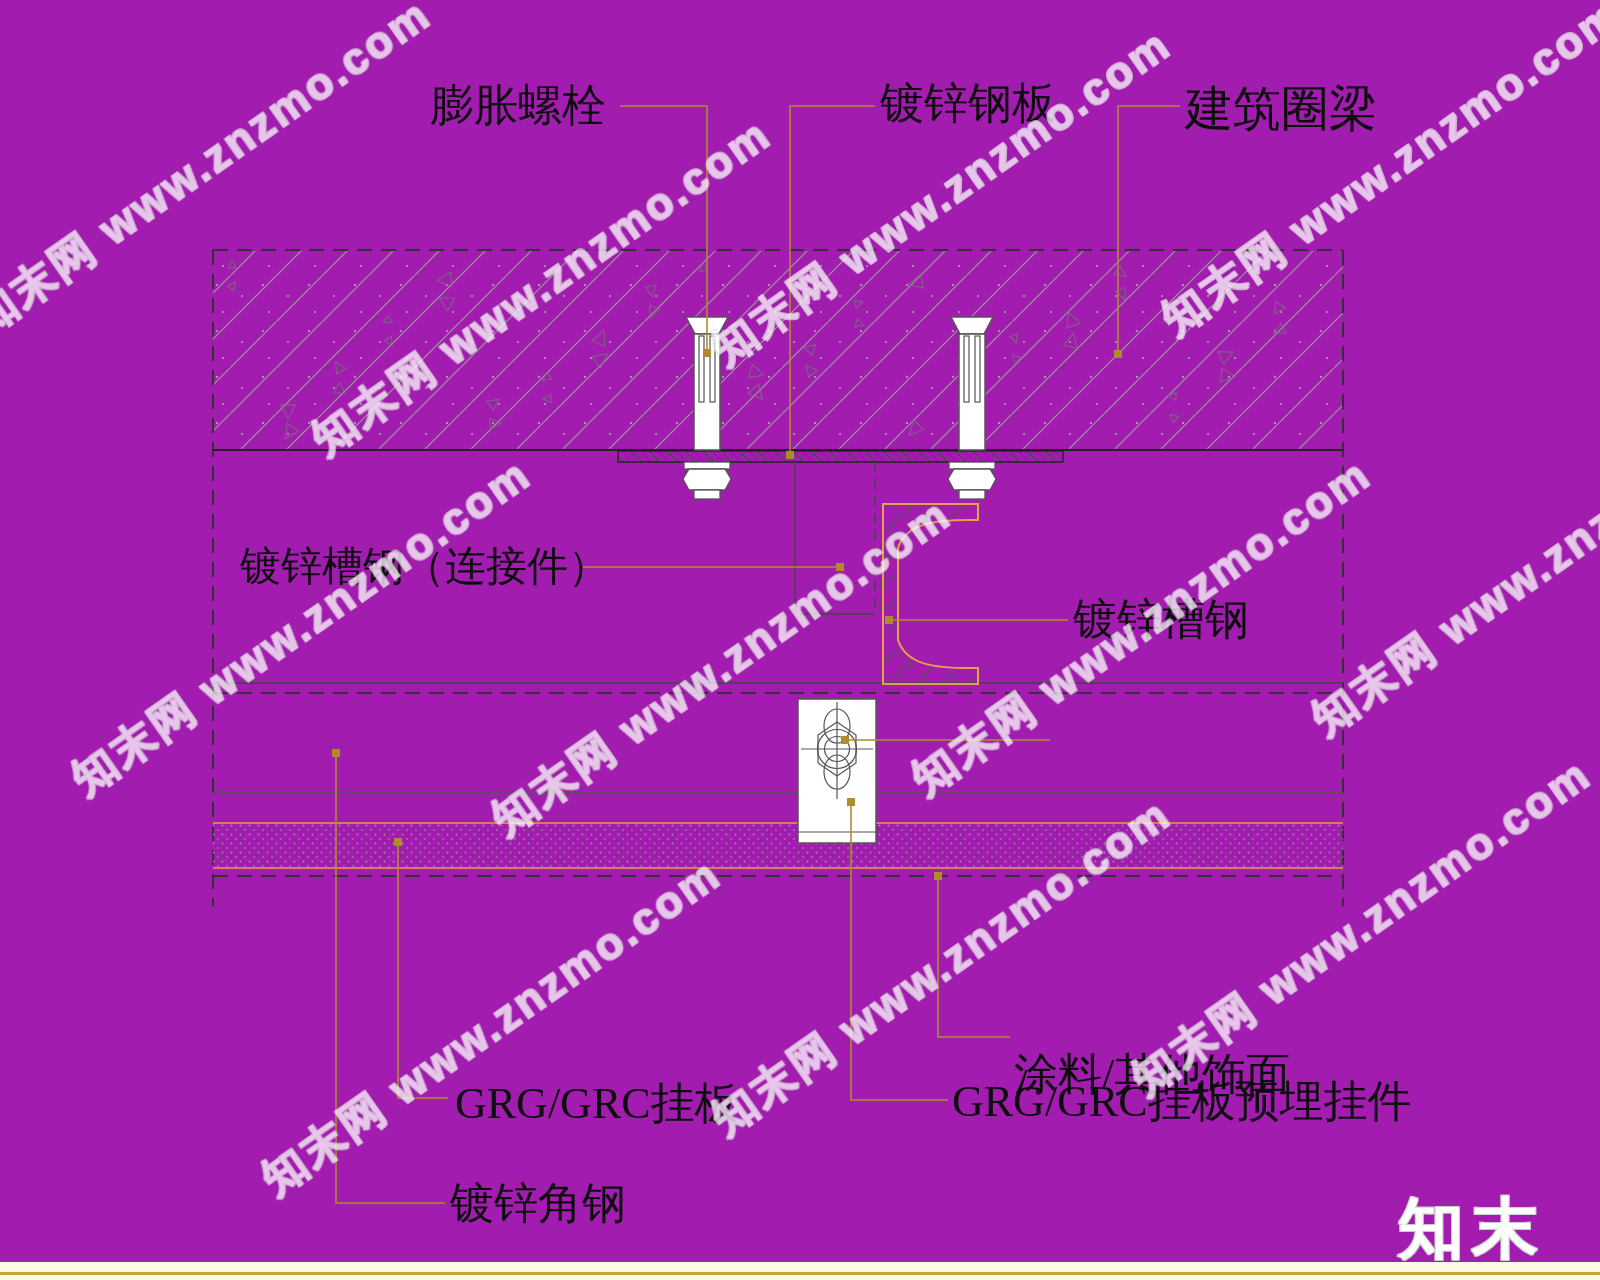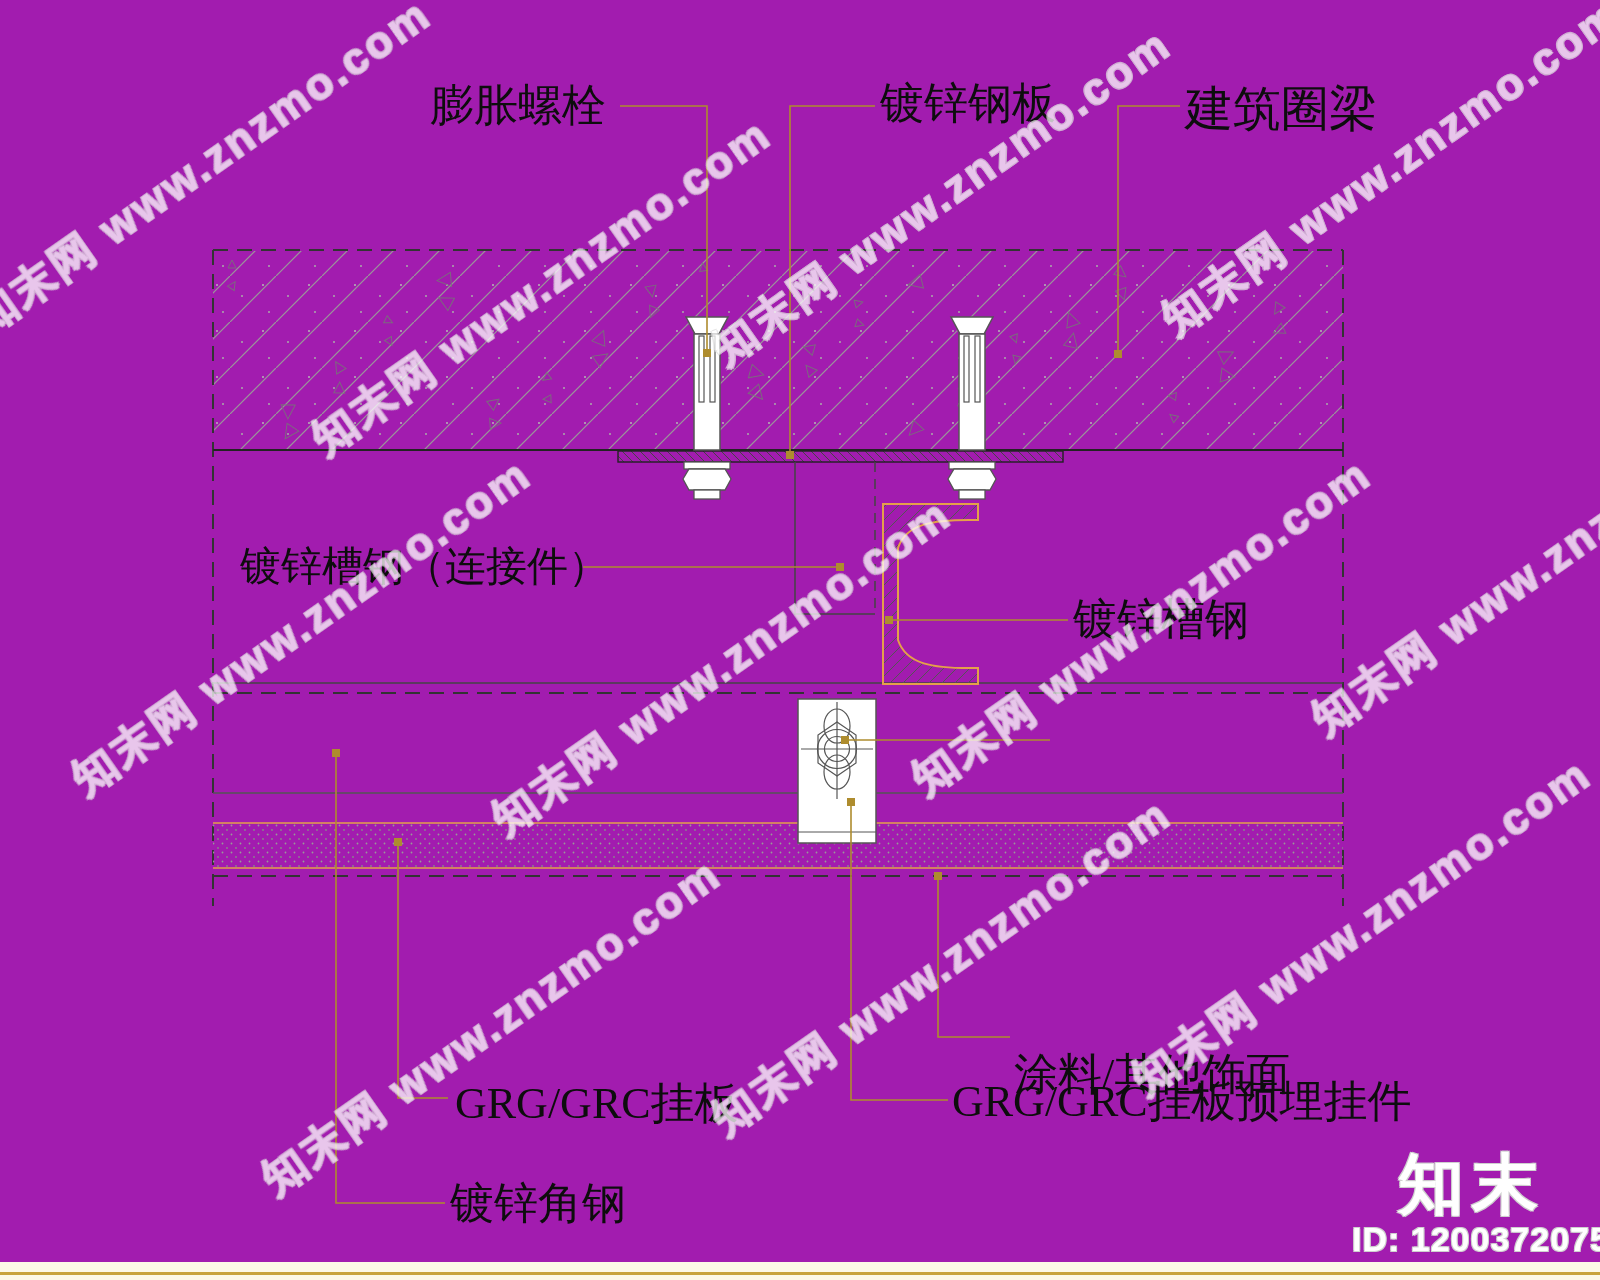--- a/index.html
+++ b/index.html
@@ -8,21 +8,21 @@
   #cad{position:absolute;left:0;top:0;width:1600px;height:1280px;}
   .lbl{position:absolute;color:#0d0d0d;white-space:nowrap;line-height:1;
        font-family:"Liberation Serif","DejaVu Serif",serif;}
   .wm{position:absolute;white-space:nowrap;font-size:44px;font-weight:bold;letter-spacing:3px;
       color:#ffffff;pointer-events:none;
       text-shadow:-1px -1px 0 #dedede,1px -1px 0 #dedede,-1px 1px 0 #dedede,1px 1px 0 #dedede;
       transform:rotate(-35deg);transform-origin:0 0;opacity:.75;
       font-family:"Liberation Sans","DejaVu Sans",sans-serif;}
   .logo{position:absolute;color:#ffffff;font-weight:bold;
         text-shadow:-1px -1px 0 #cfcfcf,1px -1px 0 #cfcfcf,-1px 1px 0 #cfcfcf,1px 1px 0 #cfcfcf;
-        font-family:"Liberation Sans","DejaVu Sans",sans-serif;white-space:nowrap;}
+        font-family:"Liberation Sans","DejaVu Sans",sans-serif;white-space:nowrap;margin-top:44px;}
   #bottombar{position:absolute;left:0;top:1262px;width:1600px;height:18px;background:#fcf8e6;}
   #bottombar .gold{position:absolute;left:0;top:10px;width:1600px;height:3px;background:#c8a33c;}
 </style>
 </head>
 <body>
 
 <div id="stage">
 
   <svg id="cad" viewBox="0 0 1600 1280">
     <defs>

